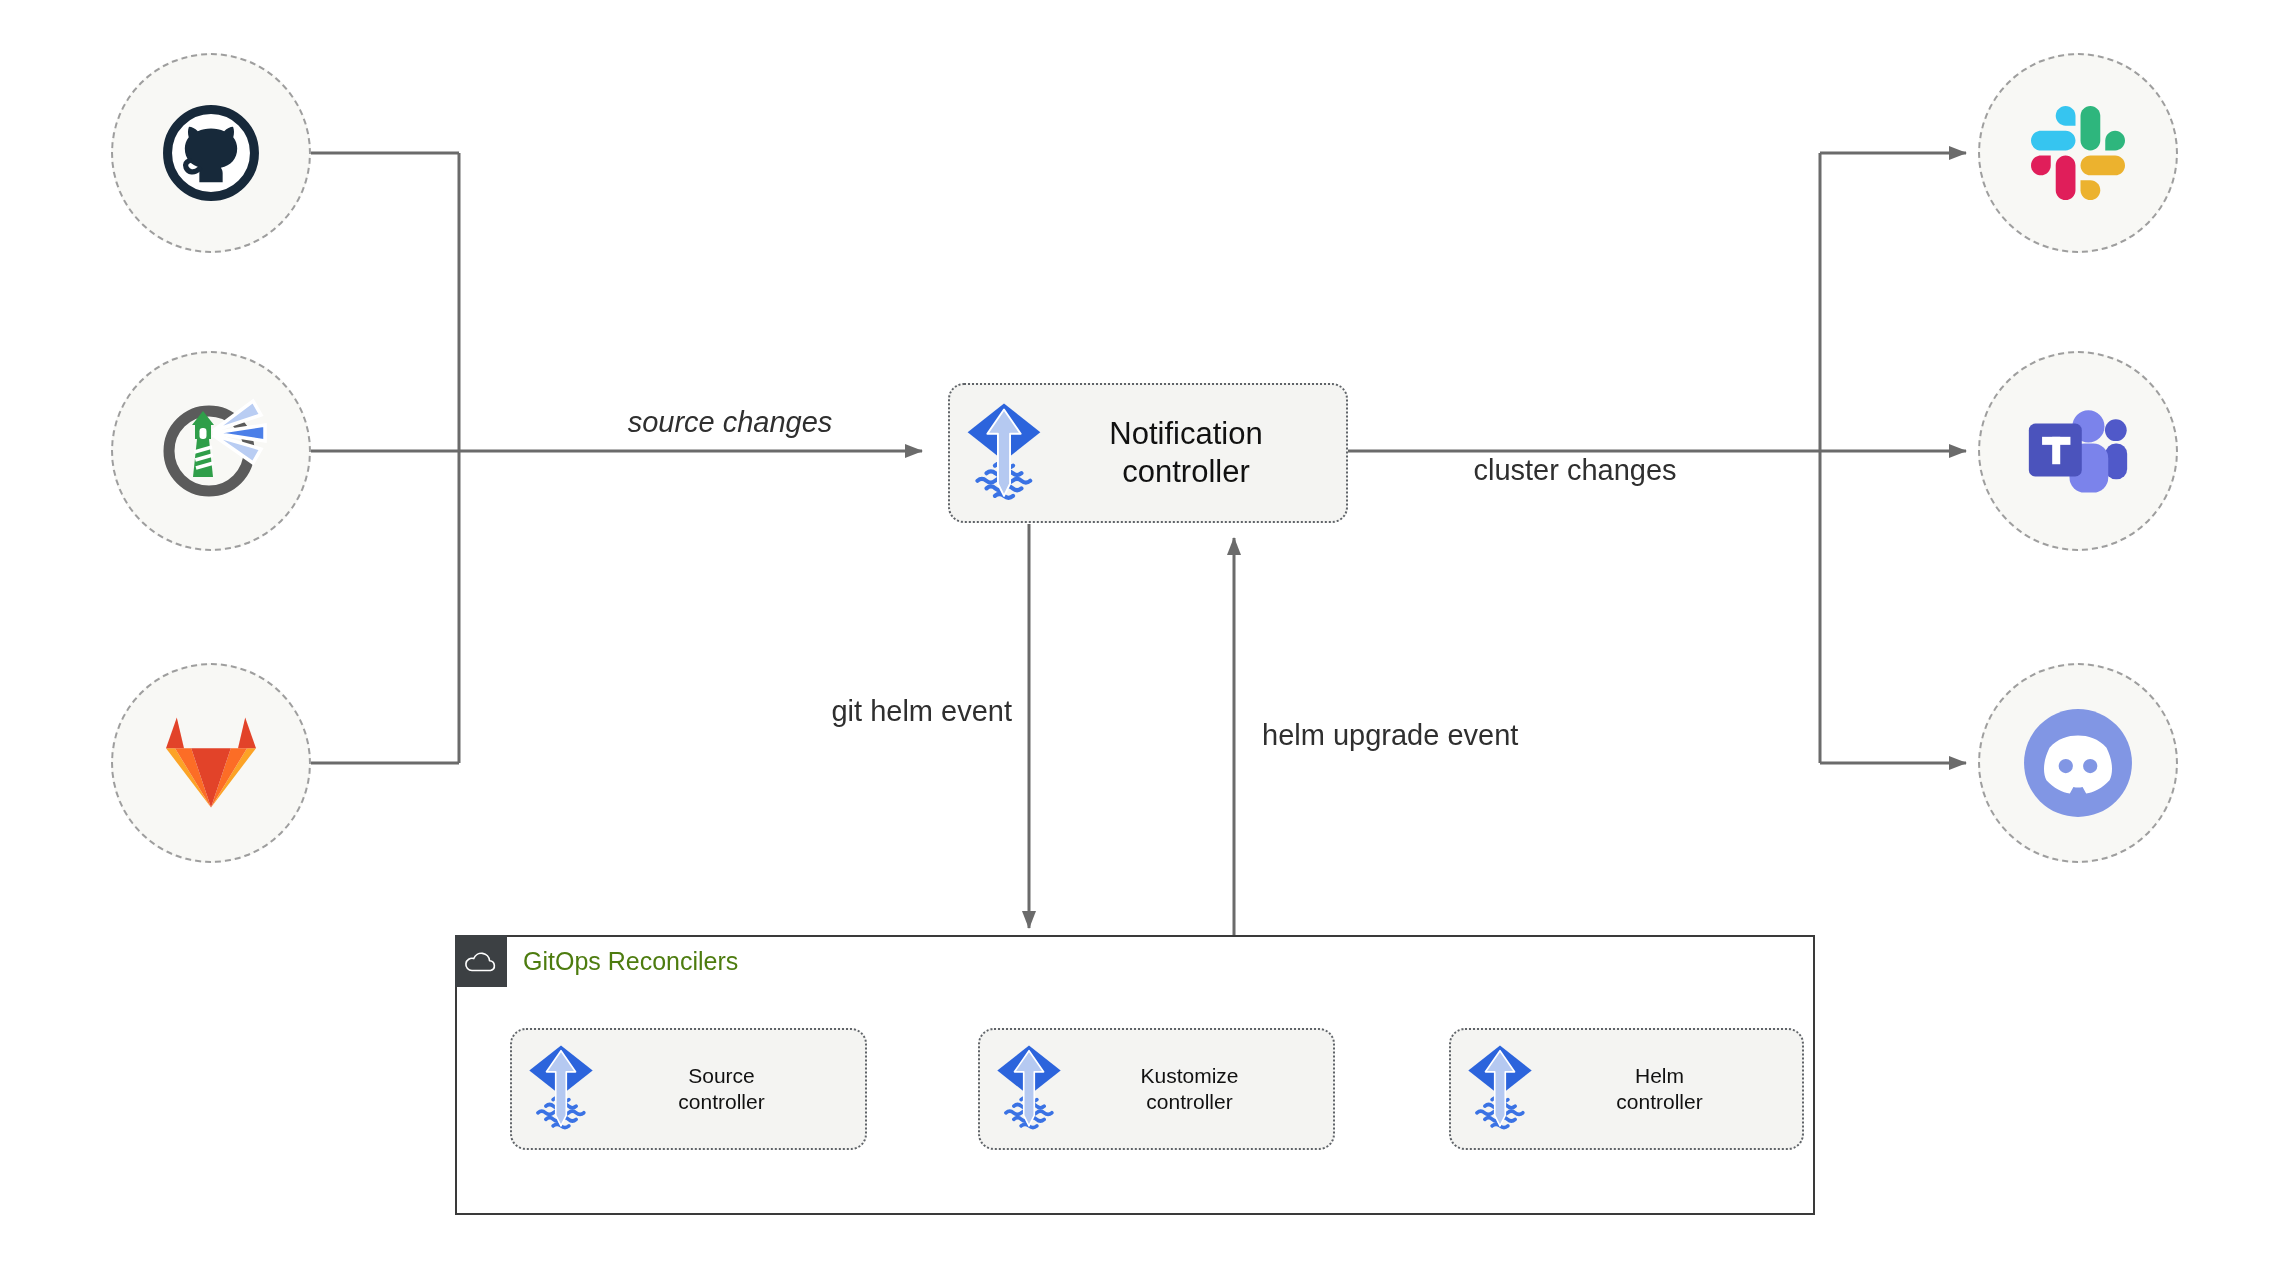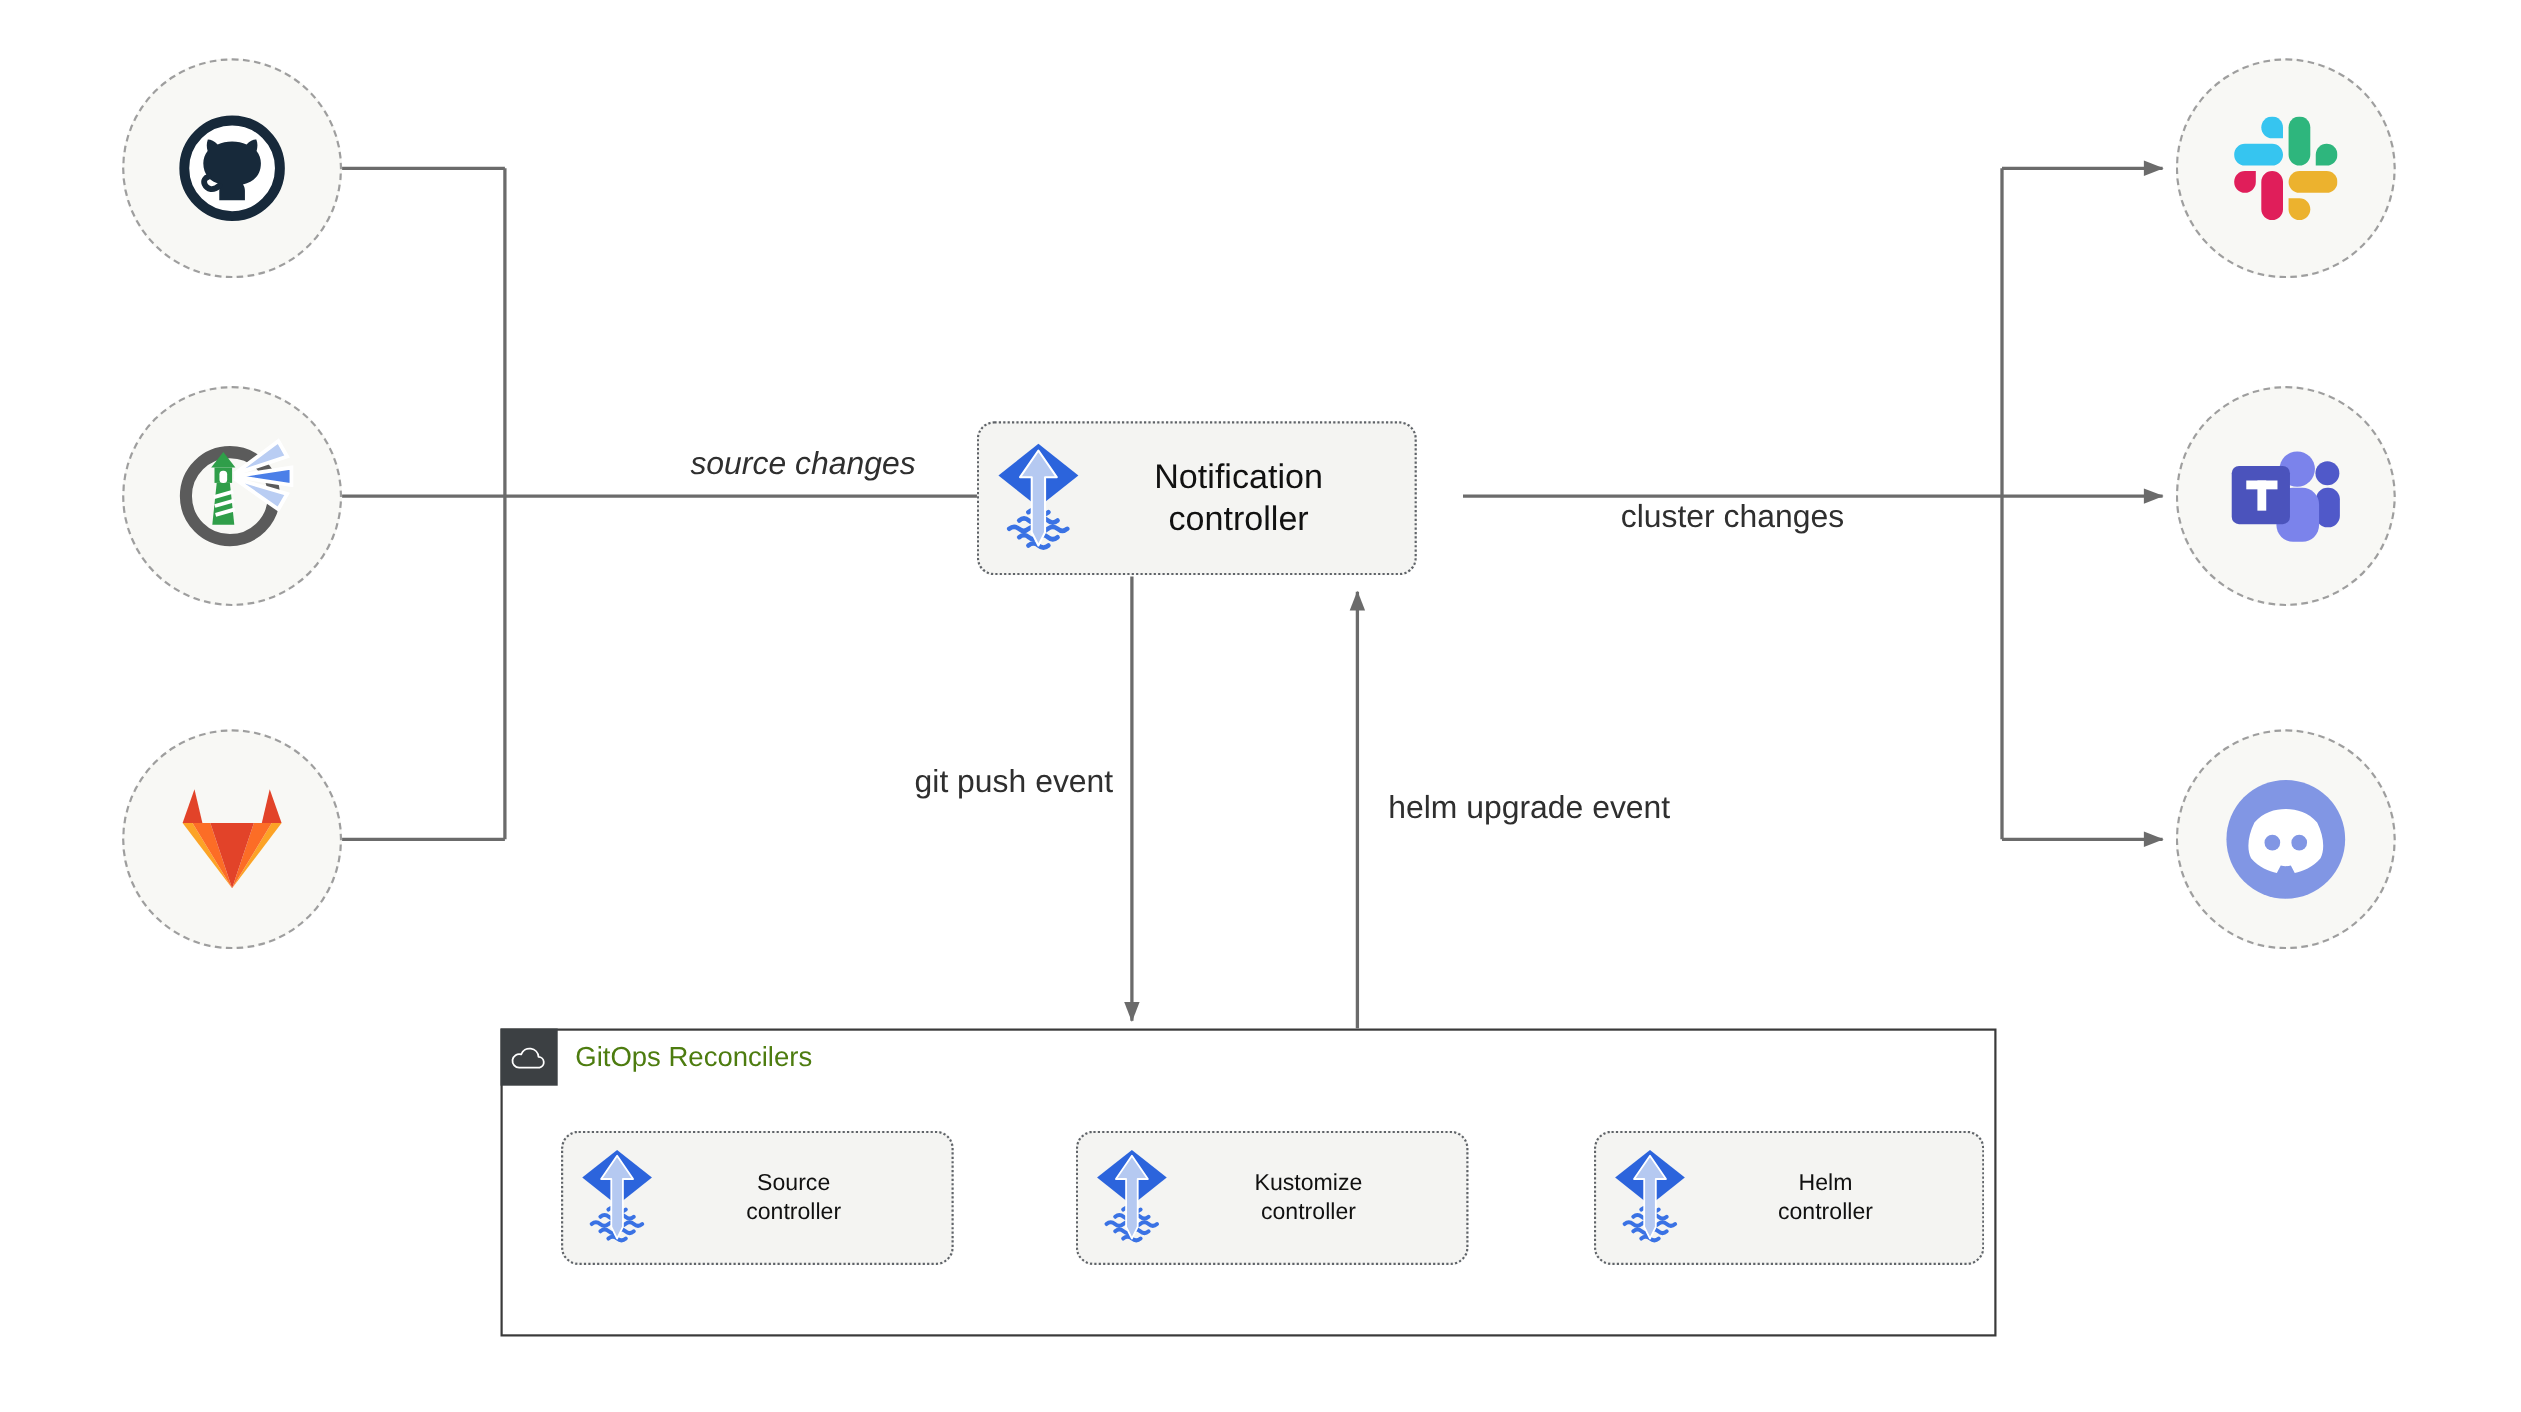--- a/index.html
+++ b/index.html
@@ -100,33 +100,33 @@
       <polygon points="10,38 20,38 60,104" fill="#fca326"></polygon>
       <polygon points="110,38 100,38 60,104" fill="#fca326"></polygon>
       <polygon points="20,38 38,38 60,104" fill="#fc6d26"></polygon>
       <polygon points="100,38 82,38 60,104" fill="#fc6d26"></polygon>
       <polygon points="38,38 82,38 60,104" fill="#e24329"></polygon>
       <polygon points="10,38 30,38 22,4" fill="#e24329"></polygon>
       <polygon points="110,38 90,38 98,4" fill="#e24329"></polygon>
     </svg>
   </div>
 
-  <div class="ctrl-box box-big" style="left:888px;top:383px;width:400px;height:140px;align-items:center;">
+  <div class="ctrl-box box-big" style="left:948px;top:383px;width:400px;height:140px;align-items:center;">
     <svg class="flux" width="76" height="103" viewBox="0 0 100 136">
       <use href="#flux-sym"></use>
     </svg>
     <div class="label">
       <div>Notification</div>
       <div>controller</div>
     </div>
   </div>
 
   <div class="edge-label center-anchor" style="left:730px;top:405px;font-style:italic;">source changes</div>
   <div class="edge-label center-anchor" style="left:1575px;top:405px;margin-top:48px;">cluster changes</div>
-  <div class="edge-label right-anchor" style="left:1012px;top:694px;">git push event</div>
+  <div class="edge-label right-anchor" style="left:1012px;top:694px;">git helm event</div>
   <div class="edge-label" style="left:1262px;top:694px;margin-top:24px;">helm upgrade event</div>
 
   <div class="circle-node" style="left:1978px;top:53px;">
     <svg width="94" height="94" viewBox="0 0 122.8 122.8">
       <path d="M25.8 77.6c0 7.1-5.8 12.9-12.9 12.9S0 84.7 0 77.6s5.8-12.9 12.9-12.9h12.9v12.9z" fill="#E01E5A"></path>
       <path d="M32.3 77.6c0-7.1 5.8-12.9 12.9-12.9s12.9 5.8 12.9 12.9v32.3c0 7.1-5.8 12.9-12.9 12.9s-12.9-5.8-12.9-12.9V77.6z" fill="#E01E5A"></path>
       <path d="M45.2 25.8c-7.1 0-12.9-5.8-12.9-12.9S38.1 0 45.2 0s12.9 5.8 12.9 12.9v12.9H45.2z" fill="#36C5F0"></path>
       <path d="M45.2 32.3c7.1 0 12.9 5.8 12.9 12.9s-5.8 12.9-12.9 12.9H12.9C5.8 58.1 0 52.3 0 45.2s5.8-12.9 12.9-12.9h32.3z" fill="#36C5F0"></path>
       <path d="M97 45.2c0-7.1 5.8-12.9 12.9-12.9s12.9 5.8 12.9 12.9-5.8 12.9-12.9 12.9H97V45.2z" fill="#2EB67D"></path>
       <path d="M90.5 45.2c0 7.1-5.8 12.9-12.9 12.9s-12.9-5.8-12.9-12.9V12.9C64.7 5.8 70.5 0 77.6 0s12.9 5.8 12.9 12.9v32.3z" fill="#2EB67D"></path>

